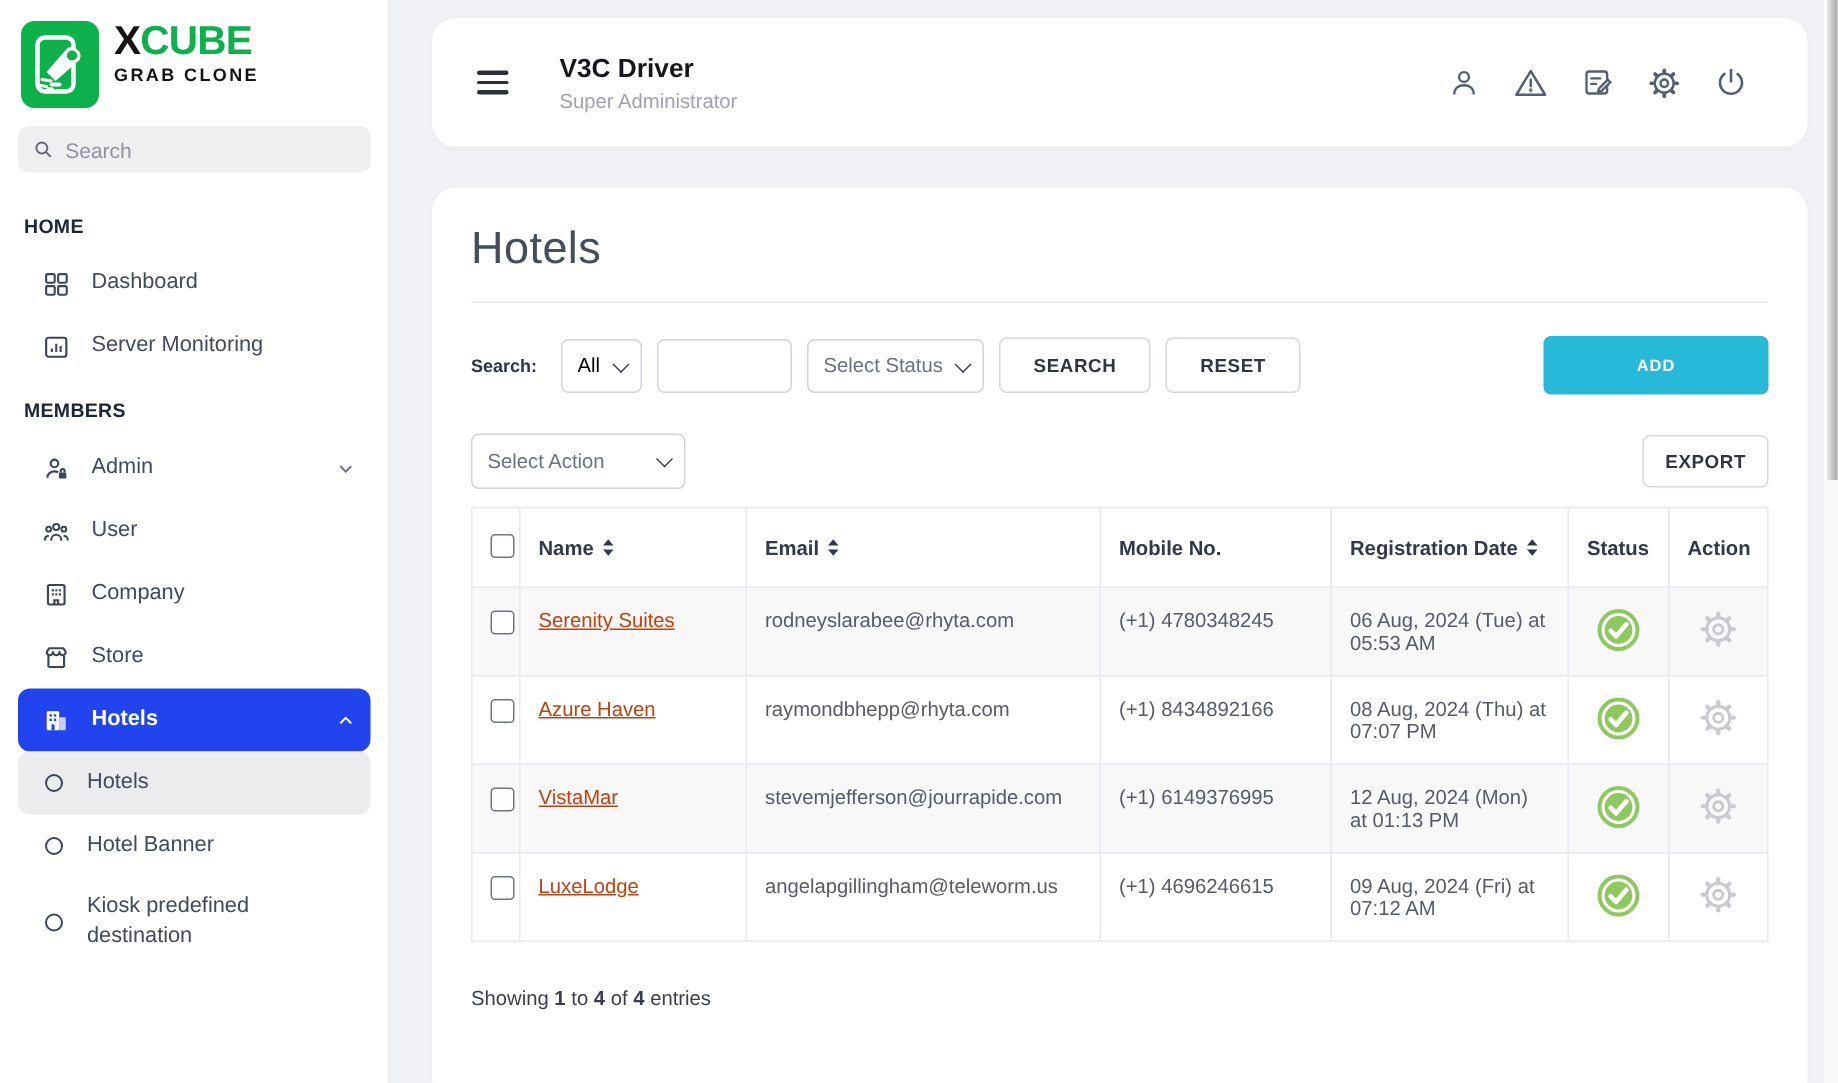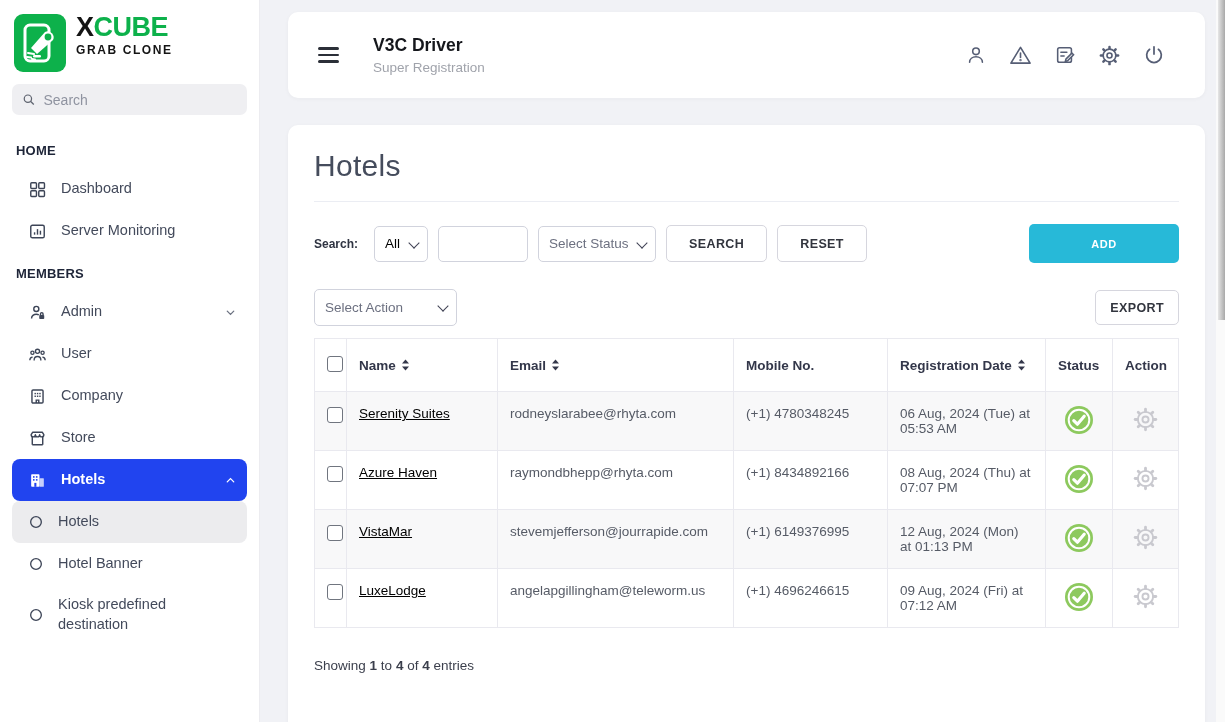--- a/index.html
+++ b/index.html
@@ -37,21 +37,21 @@
     border-radius:8px; min-height:42px; cursor:pointer; color:#434a5b; font-size:14.5px;
   }
   .nav-item .nicon { flex-shrink:0; }
   .nav-item .nav-label { flex:1; line-height:1.35; }
   .nav-item.active { background:#2144ef; color:#fff; font-weight:700; }
   .nav-sub { border-radius:8px; }
   .nav-sub.active-sub { background:#ececee; }
   .chev { flex-shrink:0; }
   
   .main { flex:1; padding:12px 20px 0 28px; position:relative; }
-  .card { background:#fff; border-radius:10px; box-shadow:0 1px 4px rgba(40,40,60,0.04); }
+  .card { background:#fff; border-radius:16px; box-shadow:0 1px 4px rgba(40,40,60,0.04); }
   .topbar {
     height:86px; display:flex; align-items:center; padding:0 40px 0 30px; gap:34px;
   }
   .burger { display:flex; flex-direction:column; gap:4px; cursor:pointer; }
   .burger span { display:block; width:21px; height:2.6px; background:#2b2f38; border-radius:2px; }
   .tb-title { font-size:17.5px; font-weight:700; color:#15171c; }
   .tb-sub { font-size:13.5px; color:#a0a3ab; margin-top:4px; }
   .tb-icons { margin-left:auto; display:flex; align-items:center; gap:22px; }
   .tb-icons .ticon { cursor:pointer; color:#565e75; display:flex; }
   
@@ -90,21 +90,21 @@
   
   table { border-collapse:collapse; table-layout:fixed; width:864px; margin-top:12px; }
   th, td { border:1px solid #e9e9ef; font-size:13.5px; }
   thead th { font-weight:700; color:#33374a; padding:10px 12px; text-align:left; height:53px; background:#fff; }
   th.c, td.c { text-align:center; }
   .th-inline { display:inline-flex; align-items:center; gap:5px; }
   .th-stack { display:flex; flex-direction:row; align-items:center; gap:2px; }
   tbody td { color:#565b66; padding:14px 12px; height:58px; vertical-align:top; }
   tbody td.mid { vertical-align:middle; text-align:center; padding:6px; }
   tbody tr:nth-child(odd) { background:#f8f8f9; }
-  a.row-link { color:#000000; text-decoration:underline; }
+  a.row-link { color:#c2410c; text-decoration:underline; }
   input[type="checkbox"] {
     appearance:none; -webkit-appearance:none; width:16px; height:16px; border:1.6px solid #70757f;
     border-radius:3px; background:#fff; cursor:pointer; display:inline-block; margin-top:1px;
   }
   .gear-btn { display:inline-flex; cursor:pointer; color:#c9c9cf; }
   .status-badge { display:inline-flex; }
   .summary { margin-top:30px; font-size:13.5px; color:#3b3f4c; }
   .summary b { font-weight:700; }
   
   .scrollbar-track { position:fixed; right:0; top:0; width:9px; height:722px; background:#fafafa; }
@@ -258,21 +258,21 @@
 <main class="main">
 
   <div class="card topbar">
     <div class="burger">
         <span></span>
         <span></span>
         <span></span>
       </div>
     <div>
       <div class="tb-title">V3C Driver</div>
-      <div class="tb-sub">Super Registration</div>
+      <div class="tb-sub">Super Administrator</div>
     </div>
     <div class="tb-icons">
       <span class="ticon">
         <svg width="22" height="22" viewBox="0 0 24 24" fill="none" stroke="currentColor" stroke-width="1.7" stroke-linecap="round">
             <circle cx="12" cy="8" r="3.6"></circle>
             <path d="M5 20c0-3.8 3.1-6 7-6s7 2.2 7 6"></path>
           </svg>
       </span>
       <span class="ticon">
         <svg width="23" height="23" viewBox="0 0 24 24" fill="none" stroke="currentColor" stroke-width="1.7" stroke-linejoin="round" stroke-linecap="round">

